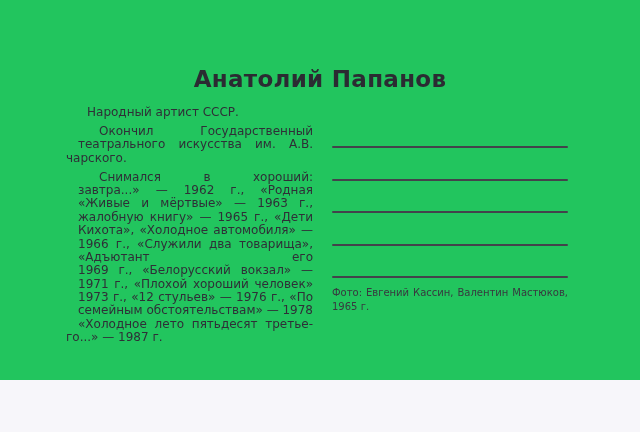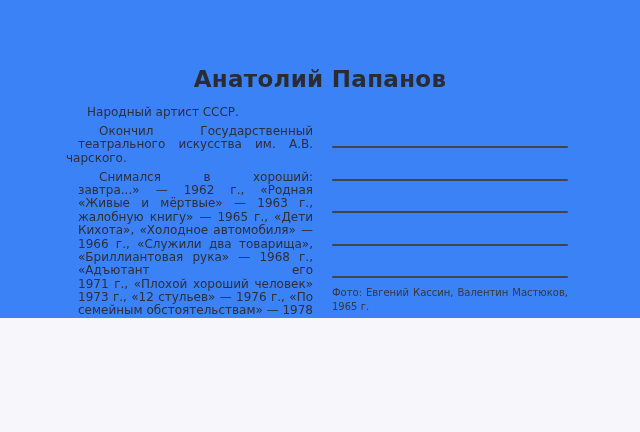--- a/index.html
+++ b/index.html
@@ -9,22 +9,22 @@
   body {
     width: 640px;
     height: 432px;
     overflow: hidden;
     font-family: "DejaVu Sans", "Liberation Sans", sans-serif;
     background: #f7f6fa;
   }
   .page {
     position: relative;
     width: 640px;
-    height: 318px;
-    background: #3b82f6;
+    height: 380px;
+    background: #22c55e;
   }
   .title {
     position: absolute;
     left: 0;
     top: 66px;
     width: 640px;
     margin: 0;
     text-align: center;
     font-size: 23px;
     font-weight: bold;
@@ -104,25 +104,27 @@
         <div class="line j">театрального искусства им. А.В. Луна-</div>
         <div class="line">чарского.</div>
       </div>
       <div class="para">
         <div class="line j ind">Снимался в хороший: «Приходите</div>
         <div class="line j">завтра...» — 1962 г., «Родная кровь»,</div>
         <div class="line j">«Живые и мёртвые» — 1963 г., «Дайте</div>
         <div class="line j">жалобную книгу» — 1965 г., «Дети Дон</div>
         <div class="line j">Кихота», «Холодное автомобиля» —</div>
         <div class="line j">1966 г., «Служили два товарища»,</div>
-        <div class="line j">«Бриллиантовая рука» — 1968 г.,</div>
         <div class="line j">«Адъютант его превосходительства» —</div>
+        <div class="line j">1969 г., «Белорусский вокзал» —</div>
         <div class="line j">1971 г., «Плохой хороший человек» —</div>
         <div class="line j">1973 г., «12 стульев» — 1976 г., «По</div>
         <div class="line j">семейным обстоятельствам» — 1978 г.,</div>
+        <div class="line j">«Холодное лето пятьдесят третье-</div>
+        <div class="line">го...» — 1987 г.</div>
       </div>
     </div>
   <div class="write-area">
       <div class="rule"></div>
       <div class="rule"></div>
       <div class="rule"></div>
       <div class="rule"></div>
       <div class="rule"></div>
     </div>
   <div class="credit">

